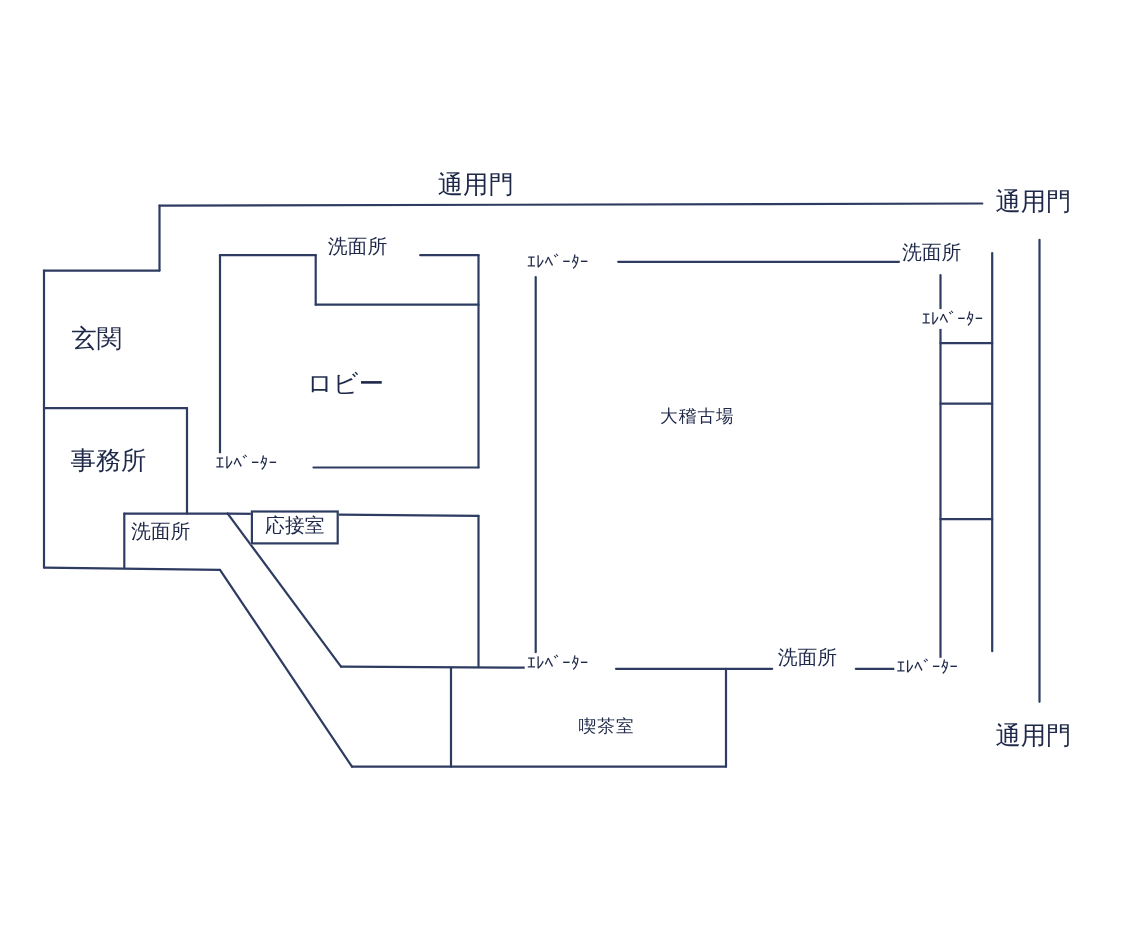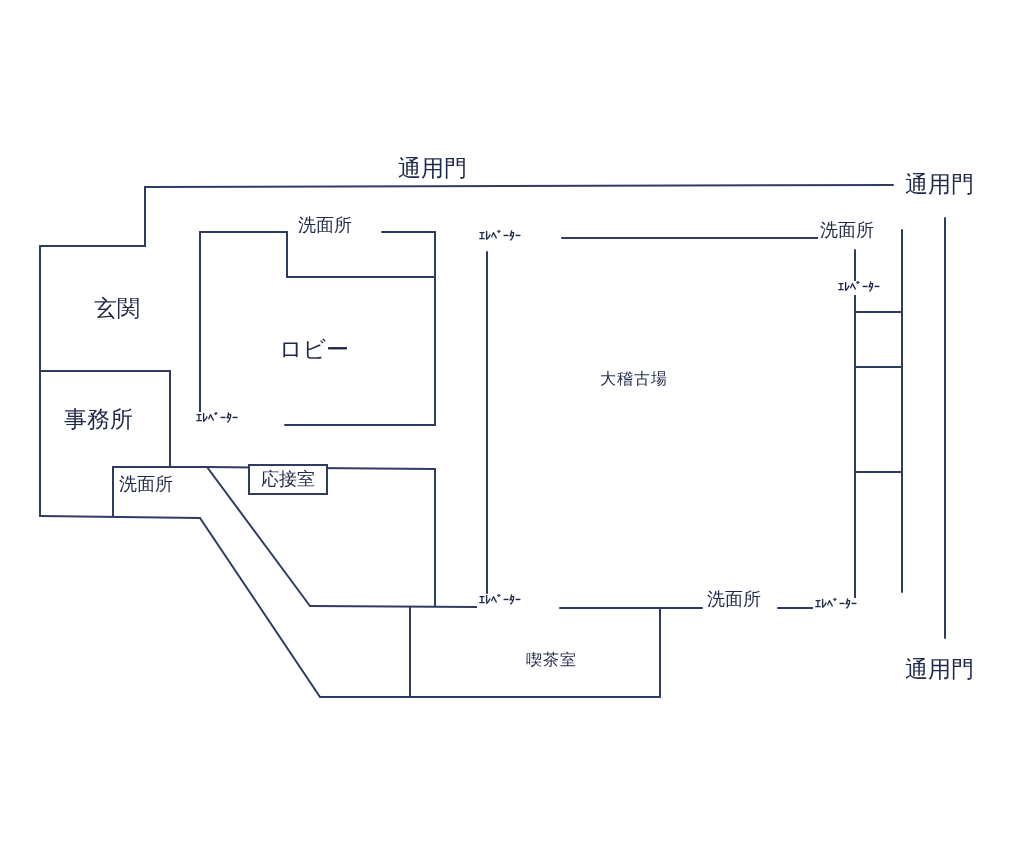--- a/index.html
+++ b/index.html
@@ -20,22 +20,22 @@
     position:absolute;
     color:var(--text);
     font-size:23px;
     line-height:1.15;
     white-space:nowrap;
     background:#ffffff;
     padding:0 2px;
   }
   .lbl-md{font-size:18px;}
   .lbl-lg{font-size:16px;letter-spacing:1px;}
-  .lbl-sm{font-size:12px;font-weight:bold;}
-  .boxed{border:2px solid var(--ink);padding:3px 11px;margin-left:20px;}
+  .lbl-sm{font-size:16px;}
+  .boxed{border:2px solid var(--ink);padding:3px 11px;}
 </style>
 </head>
 <body>
 
 <div class="stage">
 
   <svg class="plan" viewBox="0 0 1024 863">
 
     <line x1="145" y1="187" x2="893" y2="185"></line>
     <line x1="145" y1="187" x2="145" y2="246"></line>
@@ -81,21 +81,21 @@
 
   <div class="lbl" style="left:396px;top:155px">通用門</div>
   <div class="lbl" style="left:903px;top:171px">通用門</div>
   <div class="lbl" style="left:903px;top:656px">通用門</div>
 
   <div class="lbl lbl-md" style="left:296px;top:215px">洗面所</div>
   <div class="lbl lbl-md" style="left:818px;top:220px">洗面所</div>
   <div class="lbl lbl-md" style="left:705px;top:589px">洗面所</div>
   <div class="lbl lbl-md" style="left:117px;top:474px">洗面所</div>
 
-  <div class="lbl" style="left:92px;top:295px">玄関</div>
+  <div class="lbl" style="left:63px;top:295px">玄関</div>
   <div class="lbl" style="left:62px;top:406px">事務所</div>
   <div class="lbl" style="left:277px;top:336px">ロビー</div>
   <div class="lbl lbl-md boxed" style="left:228px;top:464px">応接室</div>
   <div class="lbl lbl-lg" style="left:598px;top:370px">大稽古場</div>
   <div class="lbl lbl-lg" style="left:524px;top:651px">喫茶室</div>
 
   <div class="lbl lbl-sm" style="left:194px;top:412px">ｴﾚﾍﾞｰﾀｰ</div>
   <div class="lbl lbl-sm" style="left:477px;top:230px">ｴﾚﾍﾞｰﾀｰ</div>
   <div class="lbl lbl-sm" style="left:836px;top:281px">ｴﾚﾍﾞｰﾀｰ</div>
   <div class="lbl lbl-sm" style="left:477px;top:594px">ｴﾚﾍﾞｰﾀｰ</div>

